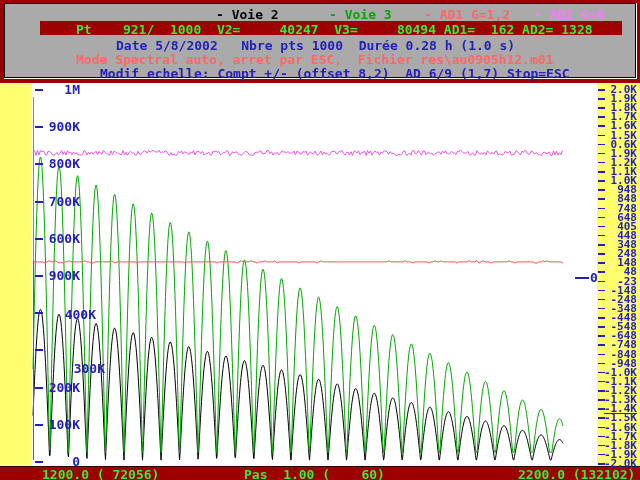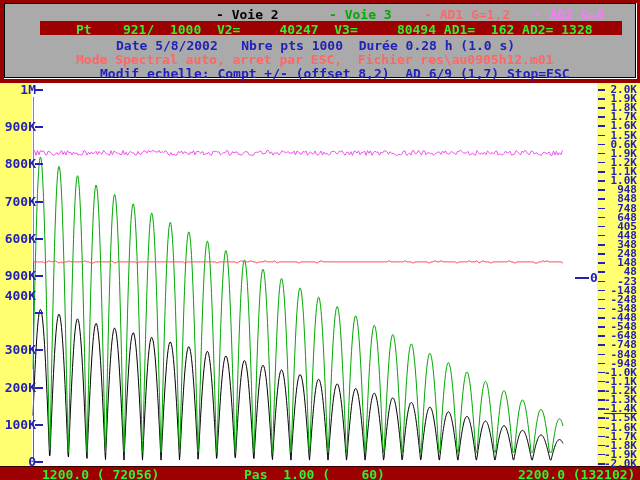--- a/index.html
+++ b/index.html
@@ -23,21 +23,21 @@
   #status-bar{left:40px;top:21px;width:582px;height:14px;background:#9c0000;}
   #status-line{left:76px;top:22px;font-size:13px;color:#33ee33;white-space:pre;}
   #date-line{left:116px;top:38px;font-size:13px;color:#2222b8;white-space:pre;}
   #mode-line{left:76px;top:52px;font-size:13px;color:#ff6666;white-space:pre;}
   #scale-line{left:100px;top:66px;font-size:13px;color:#2222b8;white-space:pre;}
   
   #left-axis{left:0;top:83px;width:32px;height:383px;background:#ffff70;}
   #right-axis{left:597px;top:83px;width:43px;height:383px;background:#ffff70;}
   #plot-area{left:32px;top:83px;width:565px;height:383px;background:#ffffff;}
   .left-lab{position:absolute;left:0;width:36px;text-align:right;
-    font-size:13px;line-height:13px;color:#2222b8;}
+    font-size:13px;line-height:13px;color:#2222b8;padding-left:44px;}
   .left-tick{position:absolute;left:35px;width:8px;height:2px;background:#2222b8;}
   .right-lab{position:absolute;left:603px;width:34px;text-align:right;
     font-size:11px;line-height:10px;color:#2222b8;}
   .right-tick{position:absolute;left:598px;width:7px;height:1.5px;background:#2222b8;}
   #zero-marker{left:575px;top:271px;font-size:13px;line-height:13px;color:#2222b8;
     display:flex;align-items:center;}
   #zero-dash{display:inline-block;width:14px;height:2px;background:#2222b8;margin-right:1px;}
   #trace-svg{left:0;top:0;}
   
   #footer-bar{left:0;top:466px;width:640px;height:14px;background:#9c0000;
@@ -95,23 +95,23 @@
     <div class="abs left-lab" style="top: 120.2px;">900K</div>
     <div class="left-tick" style="top: 126.2px;"></div>
     <div class="abs left-lab" style="top: 157.4px;">800K</div>
     <div class="left-tick" style="top: 163.4px;"></div>
     <div class="abs left-lab" style="top: 194.6px;">700K</div>
     <div class="left-tick" style="top: 200.6px;"></div>
     <div class="abs left-lab" style="top: 231.8px;">600K</div>
     <div class="left-tick" style="top: 237.8px;"></div>
     <div class="abs left-lab" style="top: 269px;">900K</div>
     <div class="left-tick" style="top: 275px;"></div>
-    <div class="abs left-lab" style="top: 289px;">400K</div>
+    <div class="abs left-lab" style="top: 308px; margin-left: 16px;">400K</div>
     <div class="left-tick" style="top: 312.2px;"></div>
-    <div class="abs left-lab" style="top: 343px;">300K</div>
+    <div class="abs left-lab" style="top: 362px; margin-left: 25px;">300K</div>
     <div class="left-tick" style="top: 349.4px;"></div>
     <div class="abs left-lab" style="top: 380.6px;">200K</div>
     <div class="left-tick" style="top: 386.6px;"></div>
     <div class="abs left-lab" style="top: 417.8px;">100K</div>
     <div class="left-tick" style="top: 423.8px;"></div>
     <div class="abs left-lab" style="top: 455px;">0</div>
     <div class="left-tick" style="top: 461px;"></div>
     <div class="abs right-lab" style="top: 85px;">2.0K</div>
     <div class="right-tick" style="top: 89px;"></div>
     <div class="abs right-lab" style="top: 94.122px;">1.9K</div>

